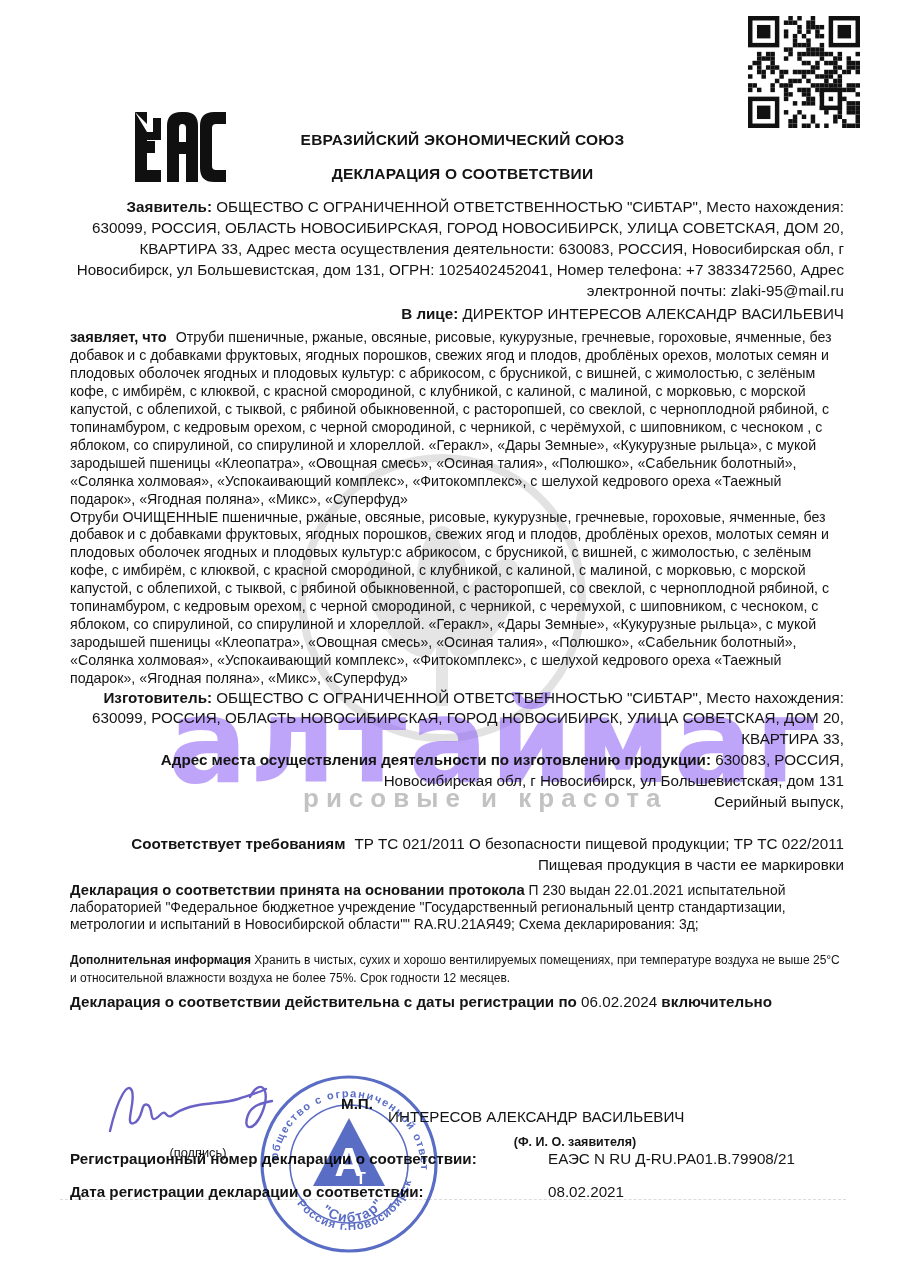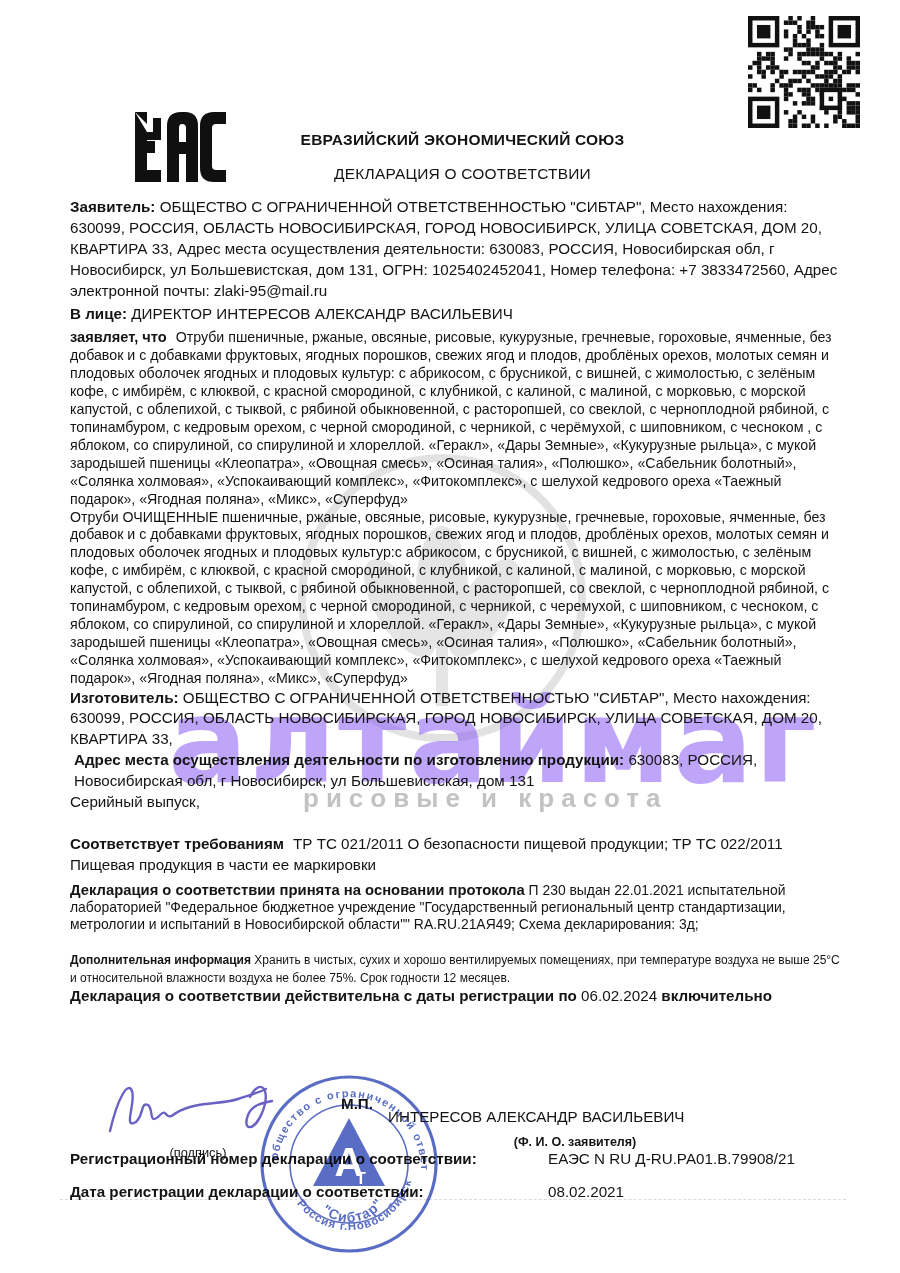--- a/index.html
+++ b/index.html
@@ -3,34 +3,34 @@
 <meta charset="utf-8">
 <style>
   html,body{margin:0;padding:0;background:#e8e8e8;}
   .page{position:relative;width:900px;height:1273px;background:#ffffff;margin:0 auto;
         font-family:"Liberation Sans",sans-serif;color:#141414;overflow:hidden;}
   
   .eac{position:absolute;left:133px;top:111px;width:95px;height:72px;}
   .qr{position:absolute;left:748px;top:16px;width:112px;height:112px;}
   .titles{position:absolute;left:82px;right:57px;top:131px;text-align:center;z-index:1;}
   .titles .t1{font-size:15.5px;font-weight:700;letter-spacing:.2px;margin:0 0 13px 0;}
-  .titles .t2{font-size:15.5px;font-weight:400;letter-spacing:.2px;margin:16px;}
+  .titles .t2{font-size:15.5px;font-weight:700;letter-spacing:.2px;margin:16px;}
   
   .content{position:absolute;left:70px;right:56px;top:197px;z-index:1;}
-  .p{font-size:15.2px;line-height:20.9px;text-align:left;}
+  .p{font-size:15.2px;line-height:20.9px;text-align:right;}
   .lbl{font-weight:700;}
   .decl{font-size:14.2px;line-height:17.9px;}
   .decl .lbl{font-size:14.6px;}
   .gap-lbl{margin-right:9px;}
   .mt-big{margin-top:21px;}
   .mt-sm{margin-top:6px;}
   .basis{font-size:13.9px;line-height:17px;}
   .basis .lbl{font-size:14.8px;}
   .addl{font-size:12px;line-height:18.2px;margin-top:18px;}
-  .validity{font-size:15.2px;}
+  .validity{margin-top:6px;font-size:15.2px;}
   .indent{padding-left:4px;}
   
   .sig-svg{position:absolute;left:100px;top:1075px;width:195px;height:66px;z-index:2;}
   .sig-caption{position:absolute;left:118px;top:1145px;width:160px;text-align:center;
                font-size:12.8px;z-index:3;}
   .mp{position:absolute;left:341px;top:1095px;font-size:15.2px;font-weight:700;z-index:3;}
   .fio{position:absolute;left:388px;top:1108px;font-size:15.2px;z-index:3;}
   .fio-caption{position:absolute;left:455px;top:1135px;width:240px;text-align:center;
                font-size:12.5px;font-weight:700;z-index:3;}
   .stamp{position:absolute;left:257px;top:1072px;width:184px;height:184px;z-index:2;

